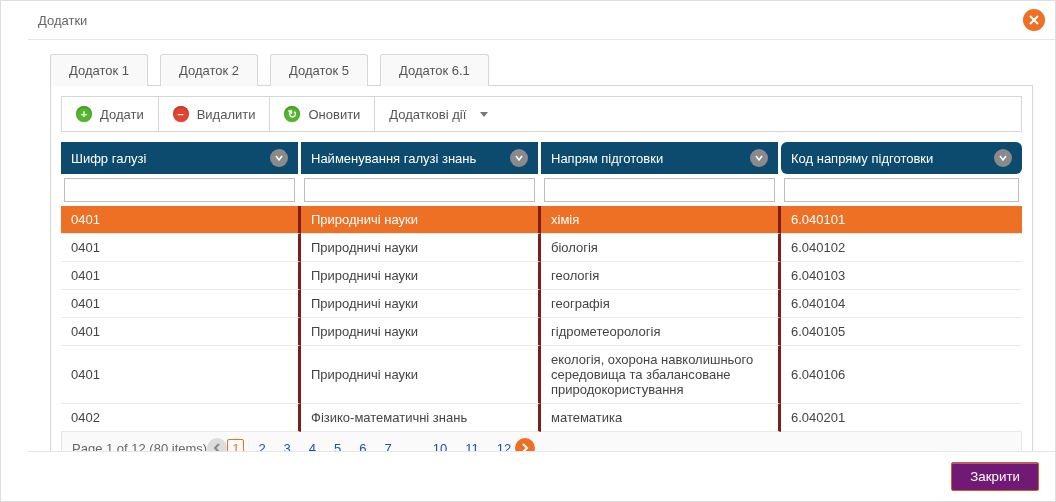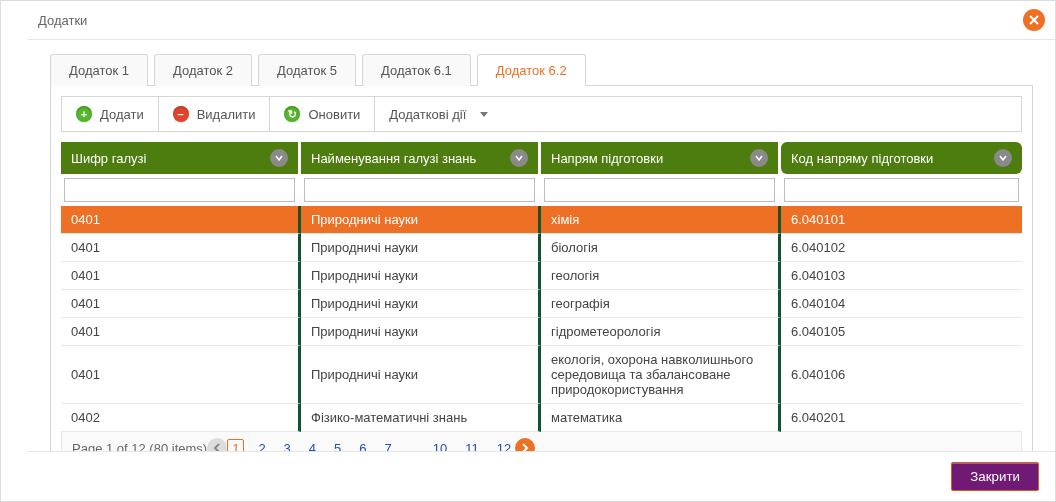--- a/index.html
+++ b/index.html
@@ -15,21 +15,21 @@
   .titlebar { display:flex; align-items:center; justify-content:space-between;
     padding:8px 10px; border-bottom:1px solid #e6e6e6; color:#666; }
   .close-x { width:22px; height:22px; border-radius:50%;
     background:#EE7024; display:flex; align-items:center; justify-content:center;
     color:#fff; cursor:pointer; font-weight:bold; }
   .close-x svg { display:block; }
 
   .body { padding:14px 22px 8px 22px; flex:1; overflow:auto; }
 
   
-  .tabs { display:flex; gap:6px; margin-bottom:-1px; }
+  .tabs { display:flex; gap:12px; margin-bottom:-1px; }
   .tab {
     padding:8px 18px; border:1px solid #d6d6d6; border-bottom:none;
     background:#f9f9f9; color:#555; cursor:pointer;
     border-top-left-radius:3px; border-top-right-radius:3px;
   }
   .tab.active { background:#fff; color:#EE7024; position:relative; z-index:2; }
 
   .panel { border:1px solid #d6d6d6; background:#fff; padding:10px 10px 6px 10px; }
 
   
@@ -46,36 +46,36 @@
   .ticon.add { background:#53b72b; }
   .ticon.del { background:#e4442e; }
   .ticon.refresh { background:#53b72b; }
   .caret { width:0; height:0; border-left:4px solid transparent;
     border-right:4px solid transparent; border-top:5px solid #777;
     display:inline-block; margin-left:6px; }
 
   
   table { width:100%; border-collapse:separate; border-spacing:0; }
   thead th {
-    background:#4d7c0f; color:#fff; text-align:right; font-weight:normal;
+    background:#0c4a6e; color:#fff; text-align:right; font-weight:normal;
     padding:7px 10px; border-right:3px solid #fff;
   }
   thead th:last-child { border-right:none;border-radius:6px; }
   .th-inner { display:flex; align-items:center; justify-content:space-between; }
   .dd { width:18px; height:18px; border-radius:50%; background:#8a8a8a;
     display:flex; align-items:center; justify-content:center; cursor:pointer; }
   .dd svg { display:block; }
 
   .filter-row td { padding:4px 3px; border-right:3px solid #fff; }
   .filter-row td:last-child { border-right:none; }
   .filter-row input { width:100%; height:24px; padding:3px 6px;
     border:1px solid #bdbdbd; background:#fff; }
 
   tbody.data td { padding:6px 10px; border-bottom:1px solid #e9e9e9;
-    border-right:3px solid #14532d; vertical-align:middle; }
+    border-right:3px solid #7f1d1d; vertical-align:middle; }
   tbody.data td:last-child { border-right:none;margin-left:30px; }
   tbody.data tr.sel td { background:#EE7024; color:#fff; }
 
   .col1 { width:240px; }
   .col2 { width:240px; }
   .col3 { width:240px; }
   .col4 { width:auto; }
 
   
   .pager { display:flex; align-items:center; gap:0;
@@ -109,21 +109,20 @@
     </div>
   </div>
 
   <div class="body">
 
     <div class="tabs">
       <div class="tab"><span>Додаток 1</span></div>
       <div class="tab"><span>Додаток 2</span></div>
       <div class="tab"><span>Додаток 5</span></div>
       <div class="tab"><span>Додаток 6.1</span></div>
-      <div class="tab active"><span>Додаток 6.2</span></div>
     </div>
 
     <div class="panel">
 
       <div class="toolbar-wrap">
         <div class="toolbar">
           <div class="toolbtn">
             <span class="ticon add">+</span>
             <span>Додати</span>
           </div>

